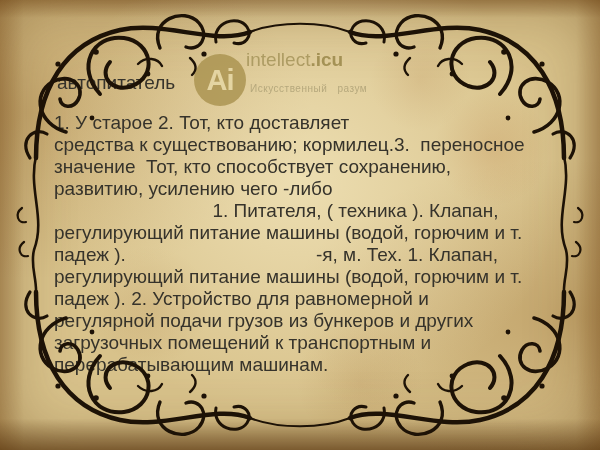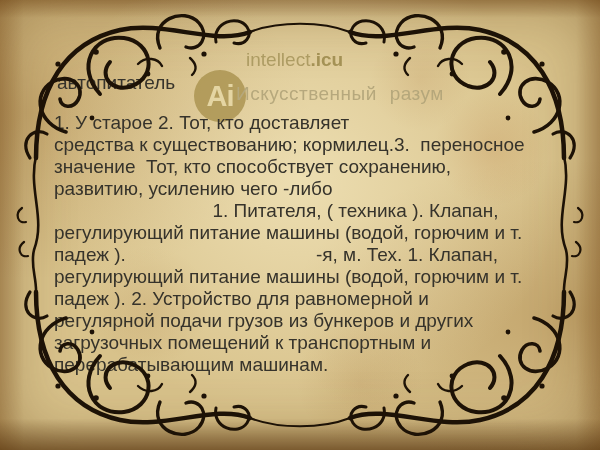--- a/index.html
+++ b/index.html
@@ -22,35 +22,35 @@
     box-shadow: inset 0 0 70px rgba(95,58,12,0.45);
   }
   .frame{position:absolute;left:0;top:0;pointer-events:none;}
   .content{position:absolute;left:0;top:0;width:600px;height:450px;}
   .term{
     position:absolute;left:57px;top:71px;
     font-size:19px;line-height:23px;color:var(--text,#36332b);
   }
   .logo{position:absolute;left:194px;top:52px;width:230px;height:52px;opacity:.88;}
   .logo-circle{
-    position:absolute;left:0;top:18px;width:52px;height:52px;border-radius:50%;
+    position:absolute;left:0;top:2px;width:52px;height:52px;border-radius:50%;
     background:var(--logo_gold,#a8914d);opacity:.9;
     display:flex;align-items:center;justify-content:center;
   }
   .logo-monogram{
     font-size:29px;font-weight:bold;color:#e6d8a6;letter-spacing:-1px;line-height:1;
   }
   .logo-brand{
     position:absolute;left:52px;top:-3px;white-space:nowrap;
     font-size:19px;color:var(--logo_text,#a7965c);letter-spacing:0px;
   }
   .logo-brand .tld{font-weight:bold;color:#9c8a4c;}
   .logo-tagline{
-    position:absolute;left:42px;top:31px;white-space:nowrap;
-    font-size:19px;color:var(--tagline,#b0a378);word-spacing:7px;letter-spacing:.5px;
+    position:absolute;left:56px;top:31px;white-space:nowrap;
+    font-size:10px;color:var(--tagline,#b0a378);word-spacing:7px;letter-spacing:.5px;
   }
   .definition{
     position:absolute;left:54px;top:112px;width:500px;
     font-size:19px;line-height:22px;color:var(--text,#36332b);
     white-space:pre-wrap;
   }
 </style>
 </head>
 <body>
 

